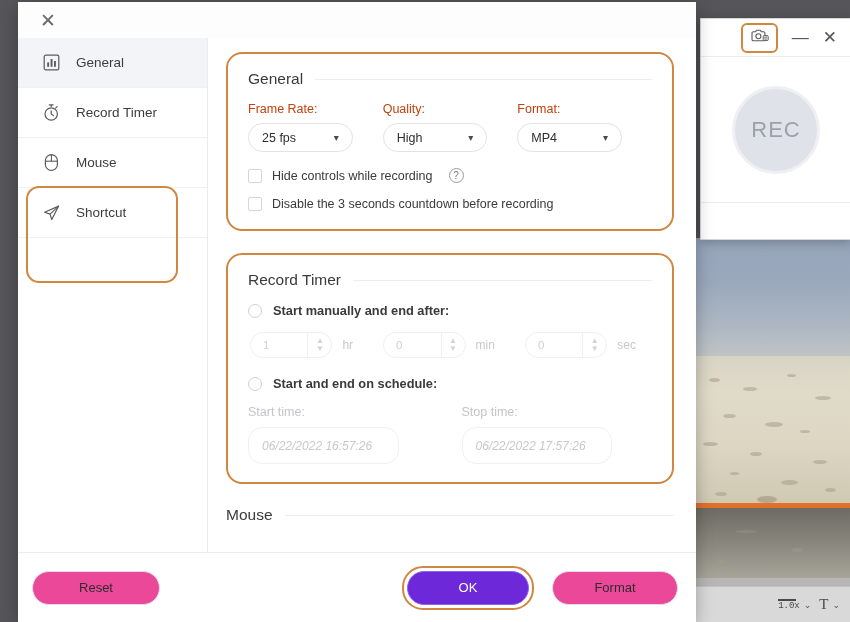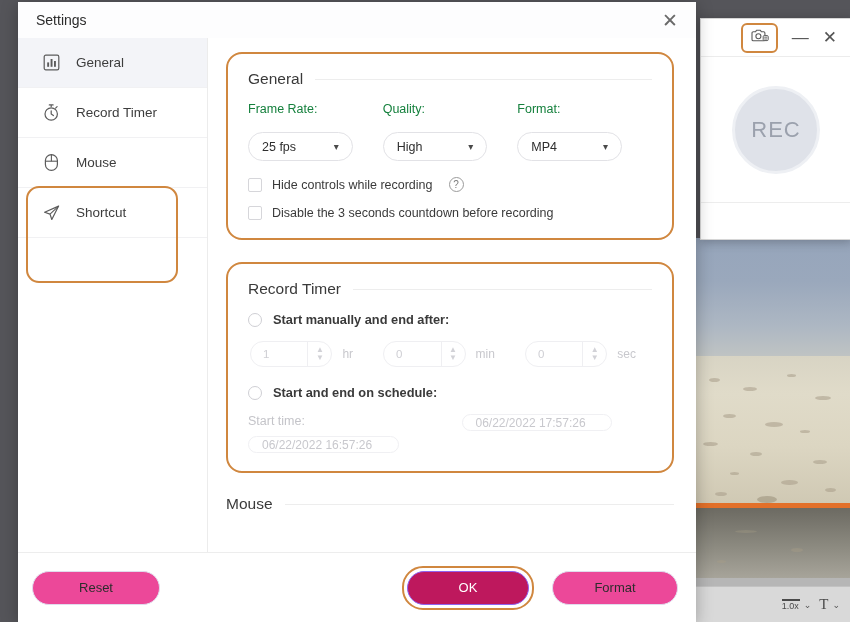--- a/index.html
+++ b/index.html
@@ -79,22 +79,22 @@
     padding-right: 10px;
   }
   .strip-ctl {
     display: flex; align-items: center; gap: 4px;
     color: #4a4a4a;
   }
   .speed-glyph {
     font-size: 9px;
     line-height: 9px;
     color: #4a4a4a;
-    text-align: left;
-    font-family: Liberation Sans, sans-serif;
+    text-align: right;
+    font-family: Liberation Mono, monospace;
   }
   .speed-glyph .bar { display:block; width: 18px; height: 2px; background:#4a4a4a; margin-bottom:1px; }
   .caret { font-size: 9px; color: #555; }
   .txt-glyph { font-size: 15px; color: #4a4a4a; font-family: "Liberation Serif", serif; }
 
   
   .recorder-win {
     position: absolute;
     left: 700px; top: 18px;
     width: 152px; height: 222px;
@@ -263,22 +263,22 @@
     display: flex;
     gap: 0;
     margin-bottom: 16px;
   }
   .field {
     width: 152px;
     margin-right: 30px;
   }
   .field-label {
     font-size: 12.5px;
-    color: #15803d;
-    margin-bottom: 16px;
+    color: #c2410c;
+    margin-bottom: 7px;
   }
   .select {
     width: 100%;
     height: 29px;
     border: 1px solid #e2e2e6;
     border-radius: 15px;
     background: #fff;
     display: flex;
     align-items: center;
     justify-content: space-between;
@@ -373,29 +373,30 @@
     font-size: 12px;
     color: #c8c8cd;
     margin: 0 30px 0 10px;
   }
   .unit.last { margin-right: 16px; }
 
   .time-row { display: flex; gap: 23px; }
   .time-field { width: 190px; margin-right: 40px; }
   .time-label { font-size: 12.5px; color: #c4c4c9; margin-bottom: 8px; }
   .time-input {
-    width: 100%; height: 17px;
+    width: 100%; height: 37px;
     border: 1px solid #f0f0f3;
     border-radius: 14px;
     display: flex;
     align-items: center;
     padding-left: 13px;
     font-size: 12px;
     color: #c8c8cd;
     background: #fff;
+    font-style: italic;
   }
 
   .mouse-section {
     margin-top: 6px;
   }
   .mouse-title-row {
     display: flex;
     align-items: center;
     gap: 12px;
   }
@@ -420,21 +421,21 @@
     font-size: 13px;
     cursor: pointer;
     border: 1px solid #e0dced;
     background: #ec4899;
     color: #2d2d2d;
   }
   .btn-reset { width: 128px; margin-left: 14px; }
   .btn-cancel { width: 126px; }
   .btn-ok {
     width: 122px;
-    background: #be185d;
+    background: #6d28d9;
     border: 1px solid #9163ee;
     color: #ffffff;
   }
   .ok-wrap {
     border: 2px solid #d0873f;
     border-radius: 21px;
     padding: 3px;
     margin-right: 18px;
   }
   .footer-right {
@@ -511,21 +512,20 @@
     </div>
     <div class="recorder-body">
       <div class="rec-circle">REC</div>
     </div>
     <div class="recorder-foot"></div>
   </div>
 
   <div class="settings-win">
 
     <div class="settings-titlebar">
-      <div class="settings-title">Settings</div>
       <div class="settings-close">✕</div>
     </div>
 
     <div class="settings-main">
 
       <div class="sidebar">
         <div class="nav-item active">
           <span class="nav-icon">
             <svg width="17" height="17" viewBox="0 0 17 17" fill="none" xmlns="http://www.w3.org/2000/svg">
               <rect x="1.2" y="1.2" width="14.6" height="14.6" rx="1.6" stroke="#5b5b5b" stroke-width="1.2"></rect>
@@ -662,20 +662,21 @@
             <span class="radio"></span>
             <span class="radio-label">Start and end on schedule:</span>
           </div>
 
           <div class="time-row">
             <div class="time-field">
               <div class="time-label">Start time:</div>
               <div class="time-input">06/22/2022 16:57:26</div>
             </div>
             <div class="time-field">
+              <div class="time-label">Stop time:</div>
               <div class="time-input">06/22/2022 17:57:26</div>
             </div>
           </div>
         </div>
 
         <div class="mouse-section">
           <div class="mouse-title-row">
             <span class="mouse-title">Mouse</span>
             <span class="group-rule"></span>
           </div>

